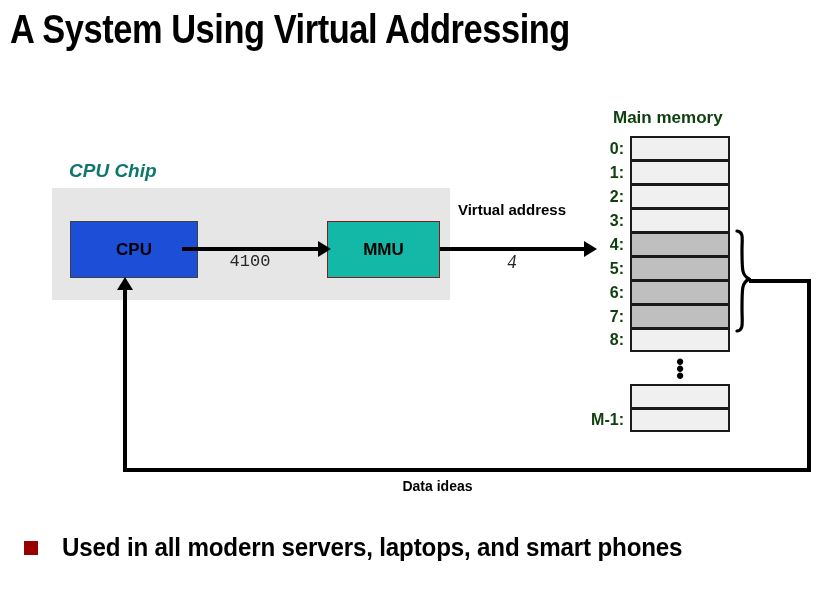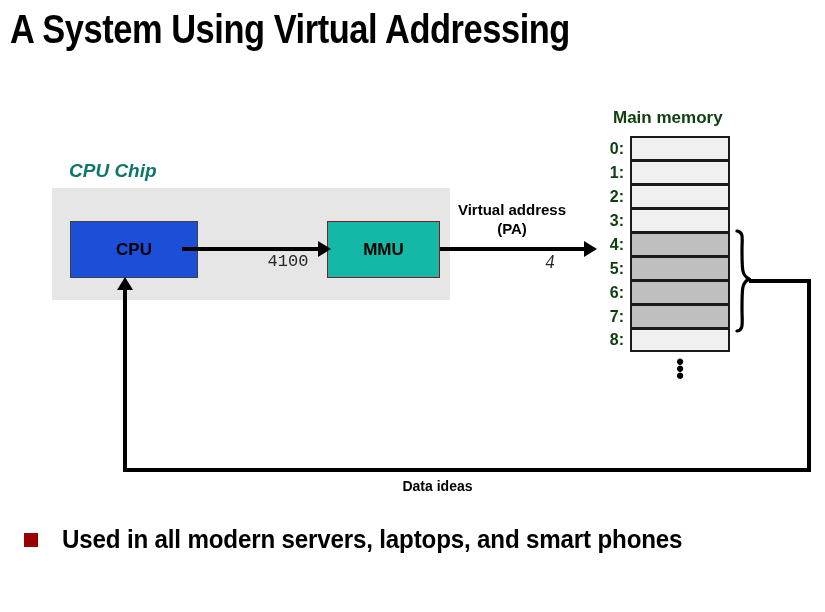--- a/index.html
+++ b/index.html
@@ -139,21 +139,20 @@
   #va-label { left: 182px; top: 200px; width: 136px; }
   #pa-label { left: 438px; top: 200px; width: 148px; }
 
   .arrow-value {
     position: absolute;
     text-align: center;
     font-size: 17px;
     font-family: "Liberation Mono", "DejaVu Sans Mono", monospace;
     color: #262626;
     white-space: nowrap;
-    margin-left: 38px;
   }
   #va-value { left: 182px; top: 252px; width: 136px; }
   #pa-value { left: 438px; top: 252px; width: 148px; font-family: "Liberation Serif", serif; font-style: italic; font-size: 18px; }
 
   
   #mem-title {
     position: absolute;
     left: 613px;
     top: 108px;
     font-size: 17px;
@@ -243,20 +242,21 @@
   #bullets {
     position: absolute;
     left: 24px;
     top: 519px;
     width: 790px;
   }
   .bullet-row {
     display: flex;
     align-items: center;
     height: 41px;
+    margin-top: 8px;
   }
   .bullet-marker {
     width: 14px;
     height: 14px;
     background: #990000;
     margin-right: 24px;
     flex: 0 0 auto;
   }
   .bullet-text {
     font-size: 26px;
@@ -285,21 +285,20 @@
   <div id="va-arrow-line" class="arrow-line-h"></div>
   <div id="va-arrow-head" class="arrow-head-r"></div>
   <div id="va-label" class="arrow-label">
   </div>
   <div id="va-value" class="arrow-value">4100</div>
 
   <div id="pa-arrow-line" class="arrow-line-h"></div>
   <div id="pa-arrow-head" class="arrow-head-r"></div>
   <div id="pa-label" class="arrow-label">
     <div>Virtual address</div>
-    <div>(PA)</div>
   </div>
   <div id="pa-value" class="arrow-value">4</div>
 
   <div id="mem-title">Main memory</div>
 
   <div id="mem-grid">
       <div class="mem-row">
         <span class="mem-label">0:</span>
       </div>
       <div class="mem-row">
@@ -327,20 +326,26 @@
         <span class="mem-label">8:</span>
       </div>
     </div>
 
   <div id="mem-ellipsis">
       <span>•</span>
       <span>•</span>
       <span>•</span>
     </div>
 
+  <div id="mem-grid-bottom">
+      <div class="mem-row"></div>
+      <div class="mem-row last-of-block">
+        <span class="mem-label">M-1:</span>
+      </div>
+    </div>
 
   <div id="brace">
     <svg width="18" height="104" viewBox="0 0 18 104" xmlns="http://www.w3.org/2000/svg">
       <path d="M 4 2 C 11 3 9 10 9 20 C 9 42 9 46 16 50 C 9 54 9 58 9 80 C 9 94 11 101 4 102" fill="none" stroke="#000000" stroke-width="3.2" stroke-linecap="round"></path>
     </svg>
   </div>
 
   <div id="wire-top"></div>
   <div id="wire-right"></div>
   <div id="wire-bottom"></div>

